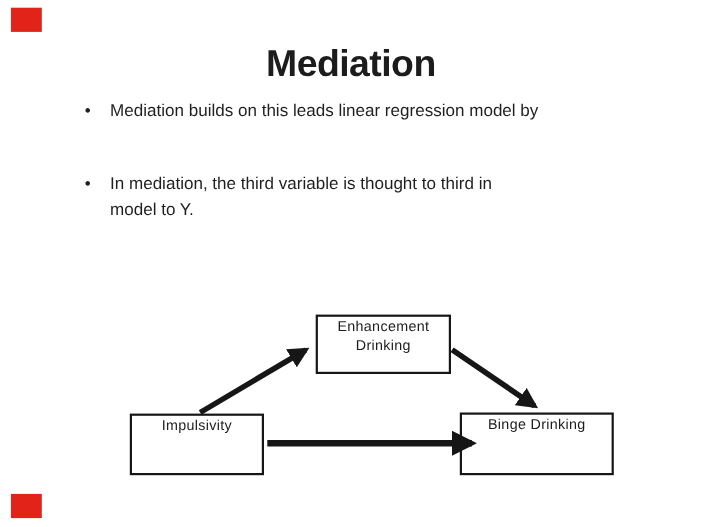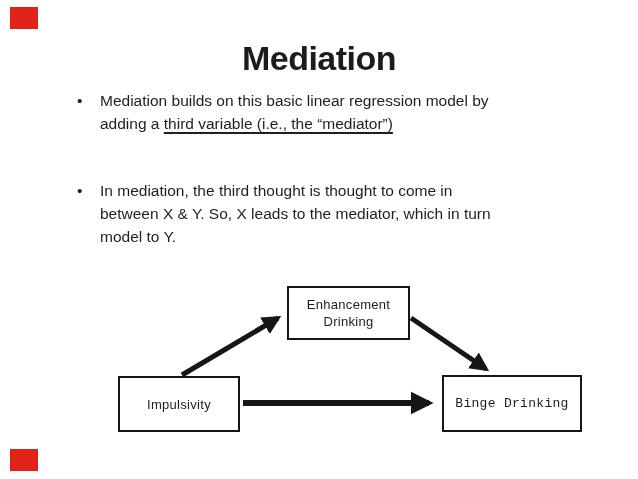--- a/index.html
+++ b/index.html
@@ -41,28 +41,28 @@
     text-decoration:underline;
     text-decoration-thickness:1.5px;
     text-underline-offset:3px;
   }
   .dbox{
     position:absolute;
     box-sizing:border-box;
     border:2px solid var(--box-border);
     background:#ffffff;
     display:flex;flex-direction:column;
-    align-items:center;justify-content:center;
+    align-items:center;
     font-size:13px;line-height:17px;
     letter-spacing:0.3px;color:#1c1c1c;
     text-align:center;
   }
   #box-mediator{left:287px;top:286px;width:123px;height:54px;}
   #box-predictor{left:118px;top:376px;width:122px;height:56px;}
-  #box-outcome{left:442px;top:375px;width:140px;height:57px;font-family:Liberation Mono, monospace;}
+  #box-outcome{left:418px;top:375px;width:140px;height:57px;}
   .arrows{
     position:absolute;left:0;top:0;width:638px;height:479px;
     pointer-events:none;
   }
   .arrows line{stroke:var(--arrow);stroke-width:5;}
   .arrows line.thick{stroke-width:6;}
   .arrows .ah-fill{fill:var(--arrow);}
 </style>
 </head>
 <body>
@@ -72,30 +72,28 @@
   <div class="corner-marker top"></div>
   <div class="corner-marker bottom"></div>
 
   <h1 class="title">Mediation</h1>
 
   <div class="bullets">
 
     <div class="bullet">
       <span class="marker">•</span>
       <div class="btext">
-        <div class="line">Mediation builds on this basic linear regression model by</div>
-        <div class="line"><span>adding a </span><span class="u">third variable (i.e., the “mediator”)</span></div>
+        <div class="line">Mediation builds on this leads linear regression model by</div>
       </div>
     </div>
 
     <div class="bullet b2">
       <span class="marker">•</span>
       <div class="btext">
-        <div class="line">In mediation, the third thought is thought to come in</div>
-        <div class="line">between X &amp; Y. So, X leads to the mediator, which in turn</div>
+        <div class="line">In mediation, the third variable is thought to third in</div>
         <div class="line">model to Y.</div>
       </div>
     </div>
 
   </div>
 
   <div class="dbox" id="box-mediator">
     <div>Enhancement</div>
     <div>Drinking</div>
   </div>

